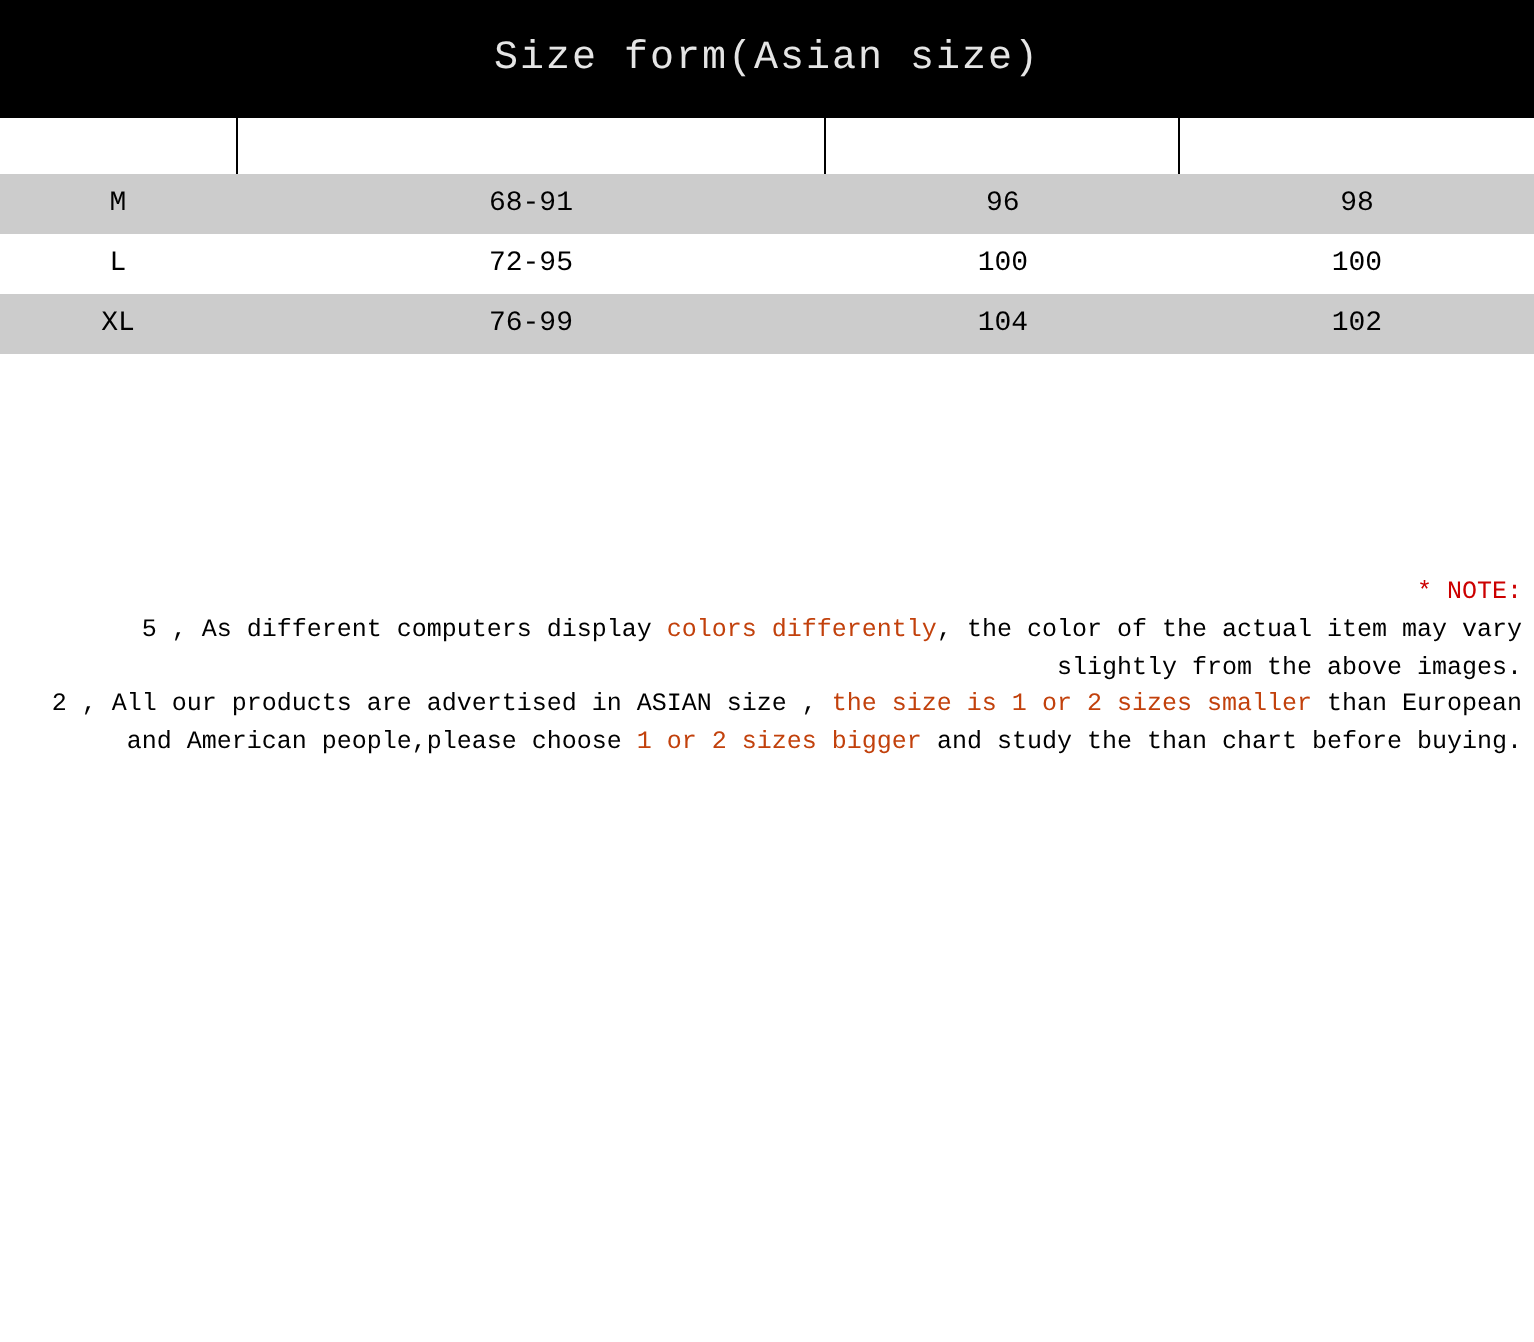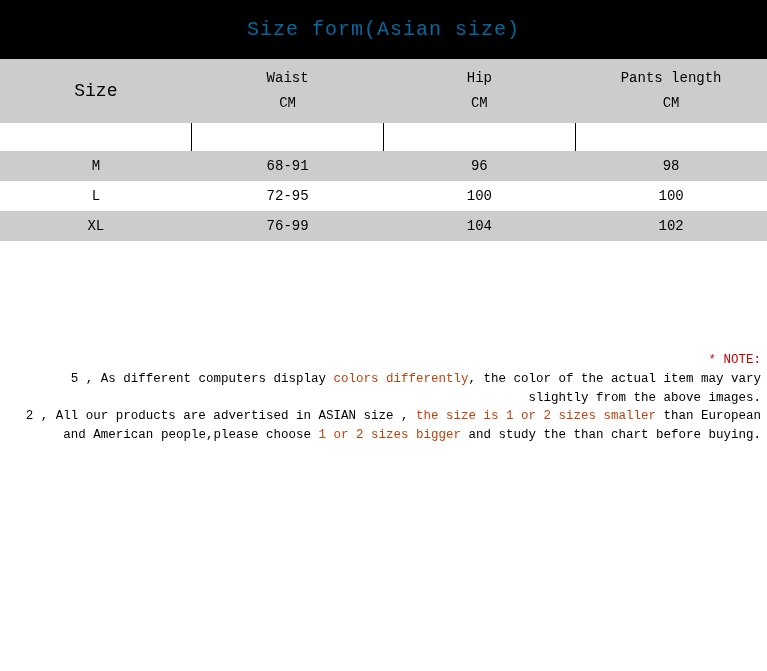--- a/index.html
+++ b/index.html
@@ -5,21 +5,21 @@
   * { box-sizing: border-box; }
   body {
     margin: 0;
     padding: 0;
     font-family: "Courier New", Courier, monospace;
     background: #ffffff;
     width: 767px;
   }
   .title-bar {
     background: #000000;
-    color: #0369a1;
+    color: #e5e5e5;
     text-align: center;
     font-size: 20px;
     padding: 18px 0;
     letter-spacing: 1px;
   }
   .size-table {
     width: 100%;
     border-collapse: collapse;
   }
   .header-row td {
@@ -67,41 +67,20 @@
 </style>
 </head>
 <body>
 
 <div class="title-bar">
   <span>Size form(Asian size)</span>
 </div>
 
 <table class="size-table">
   <tbody>
-      <tr class="header-row">
-    <td class="size-label col-main" style="width:25%">Size</td>
-    <td class="col-main" style="width:25%">
-      <div class="header-stack">
-        <div>Waist</div>
-        <div>CM</div>
-      </div>
-    </td>
-    <td class="col-main" style="width:25%">
-      <div class="header-stack">
-        <div>Hip</div>
-        <div>CM</div>
-      </div>
-    </td>
-    <td class="col-main" style="width:25%">
-      <div class="header-stack">
-        <div>Pants length</div>
-        <div>CM</div>
-      </div>
-    </td>
-  </tr>
   <tr class="blank-row">
     <td></td>
         <td></td>
         <td></td>
         <td></td>
   </tr>
   <tr class="data-row gray">
     <td>M</td>
     <td>68-91</td>
     <td>96</td>

